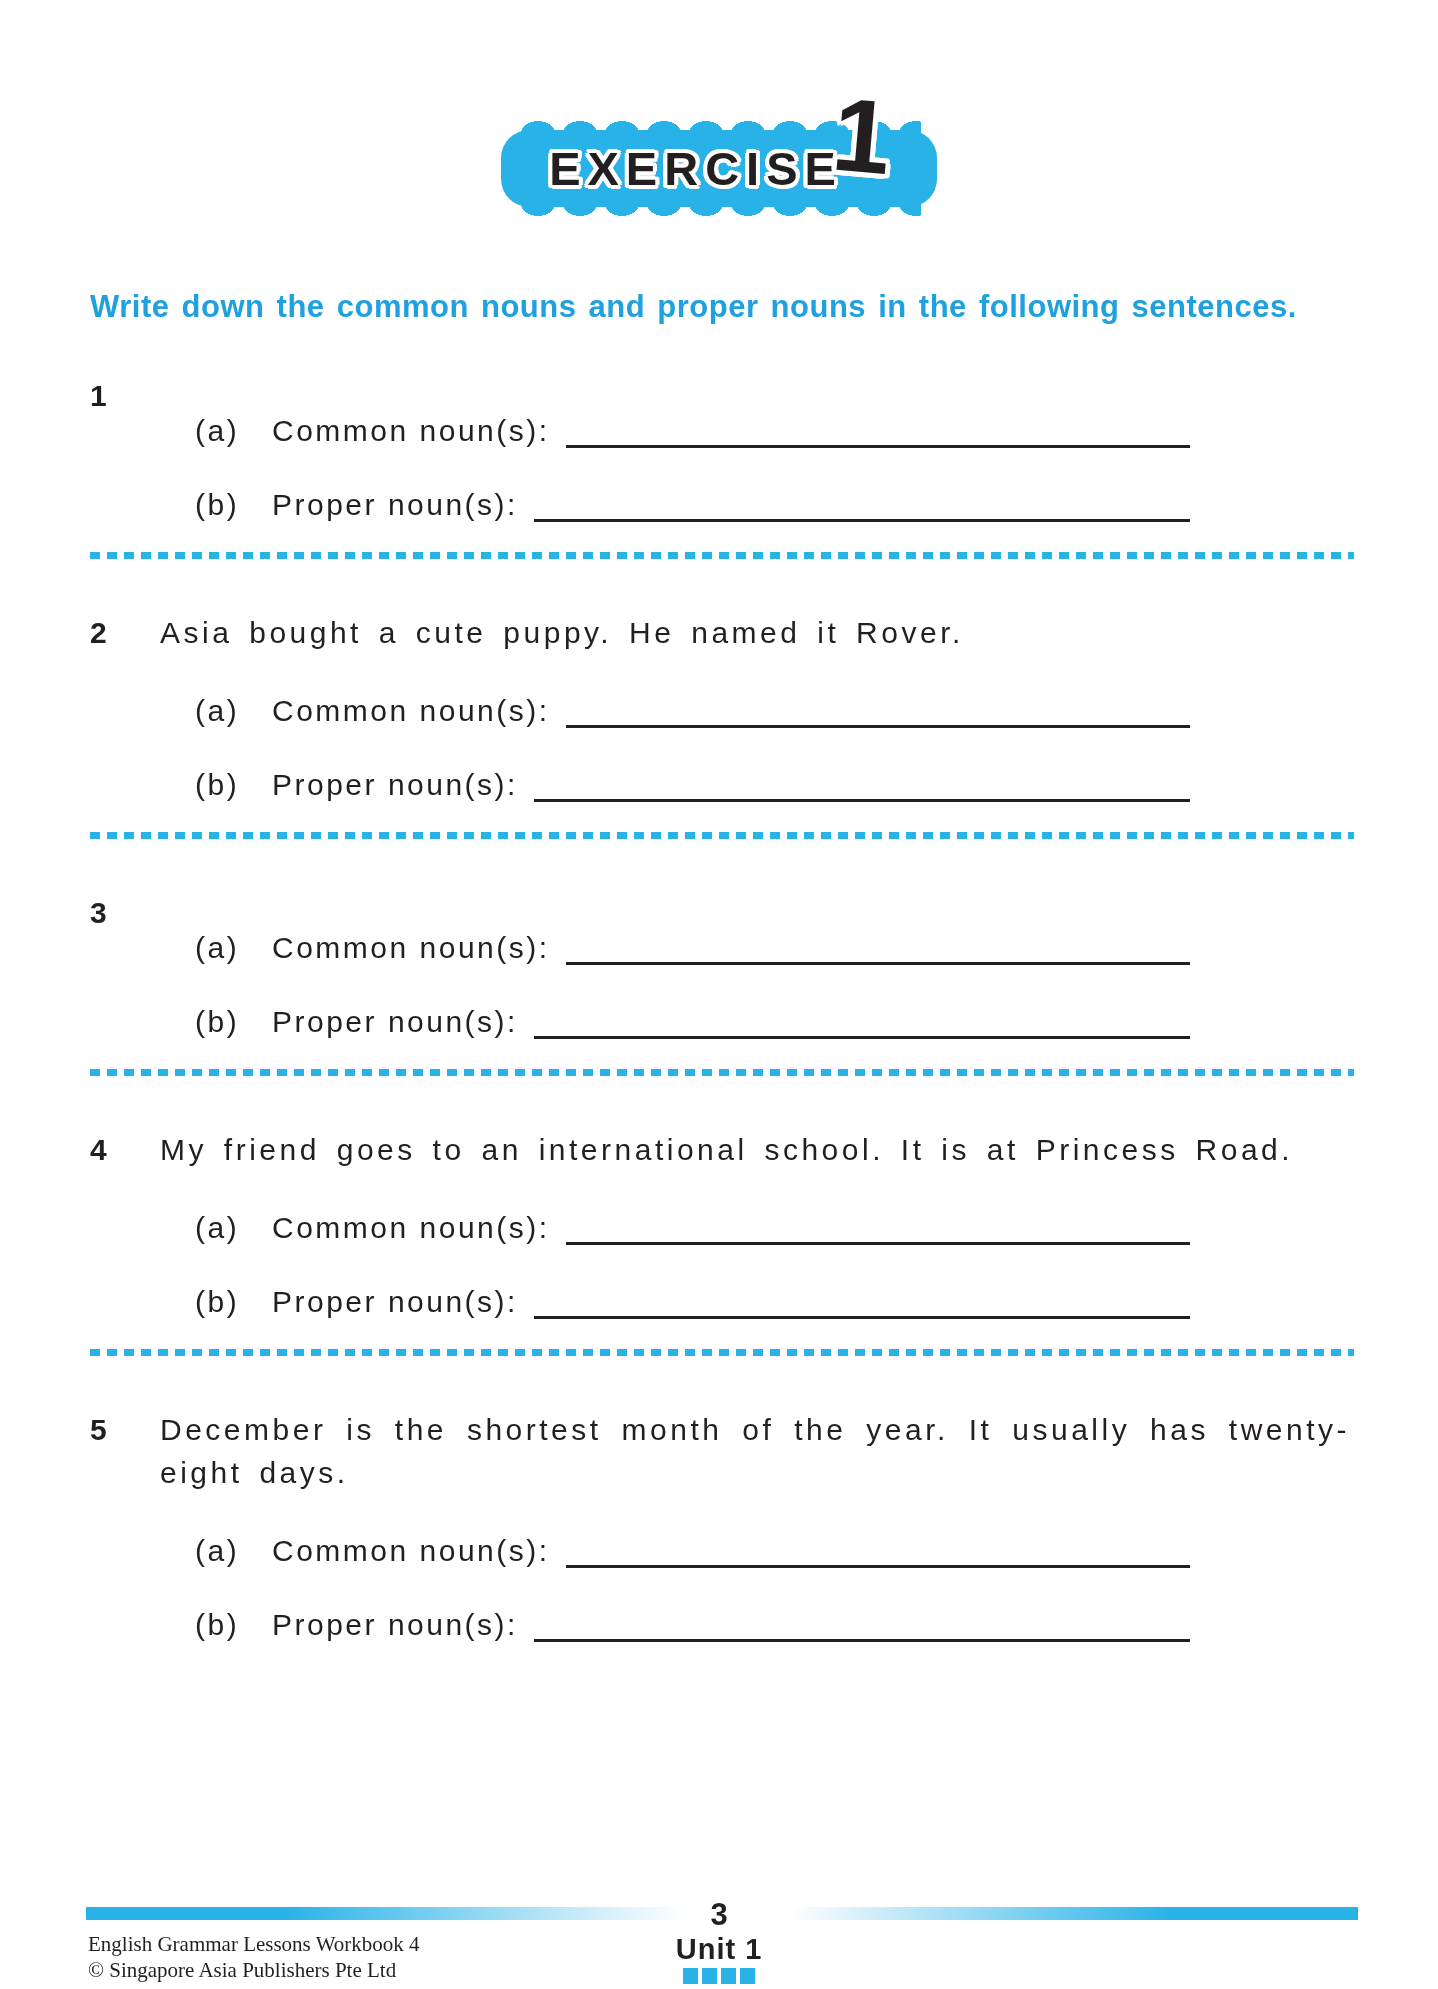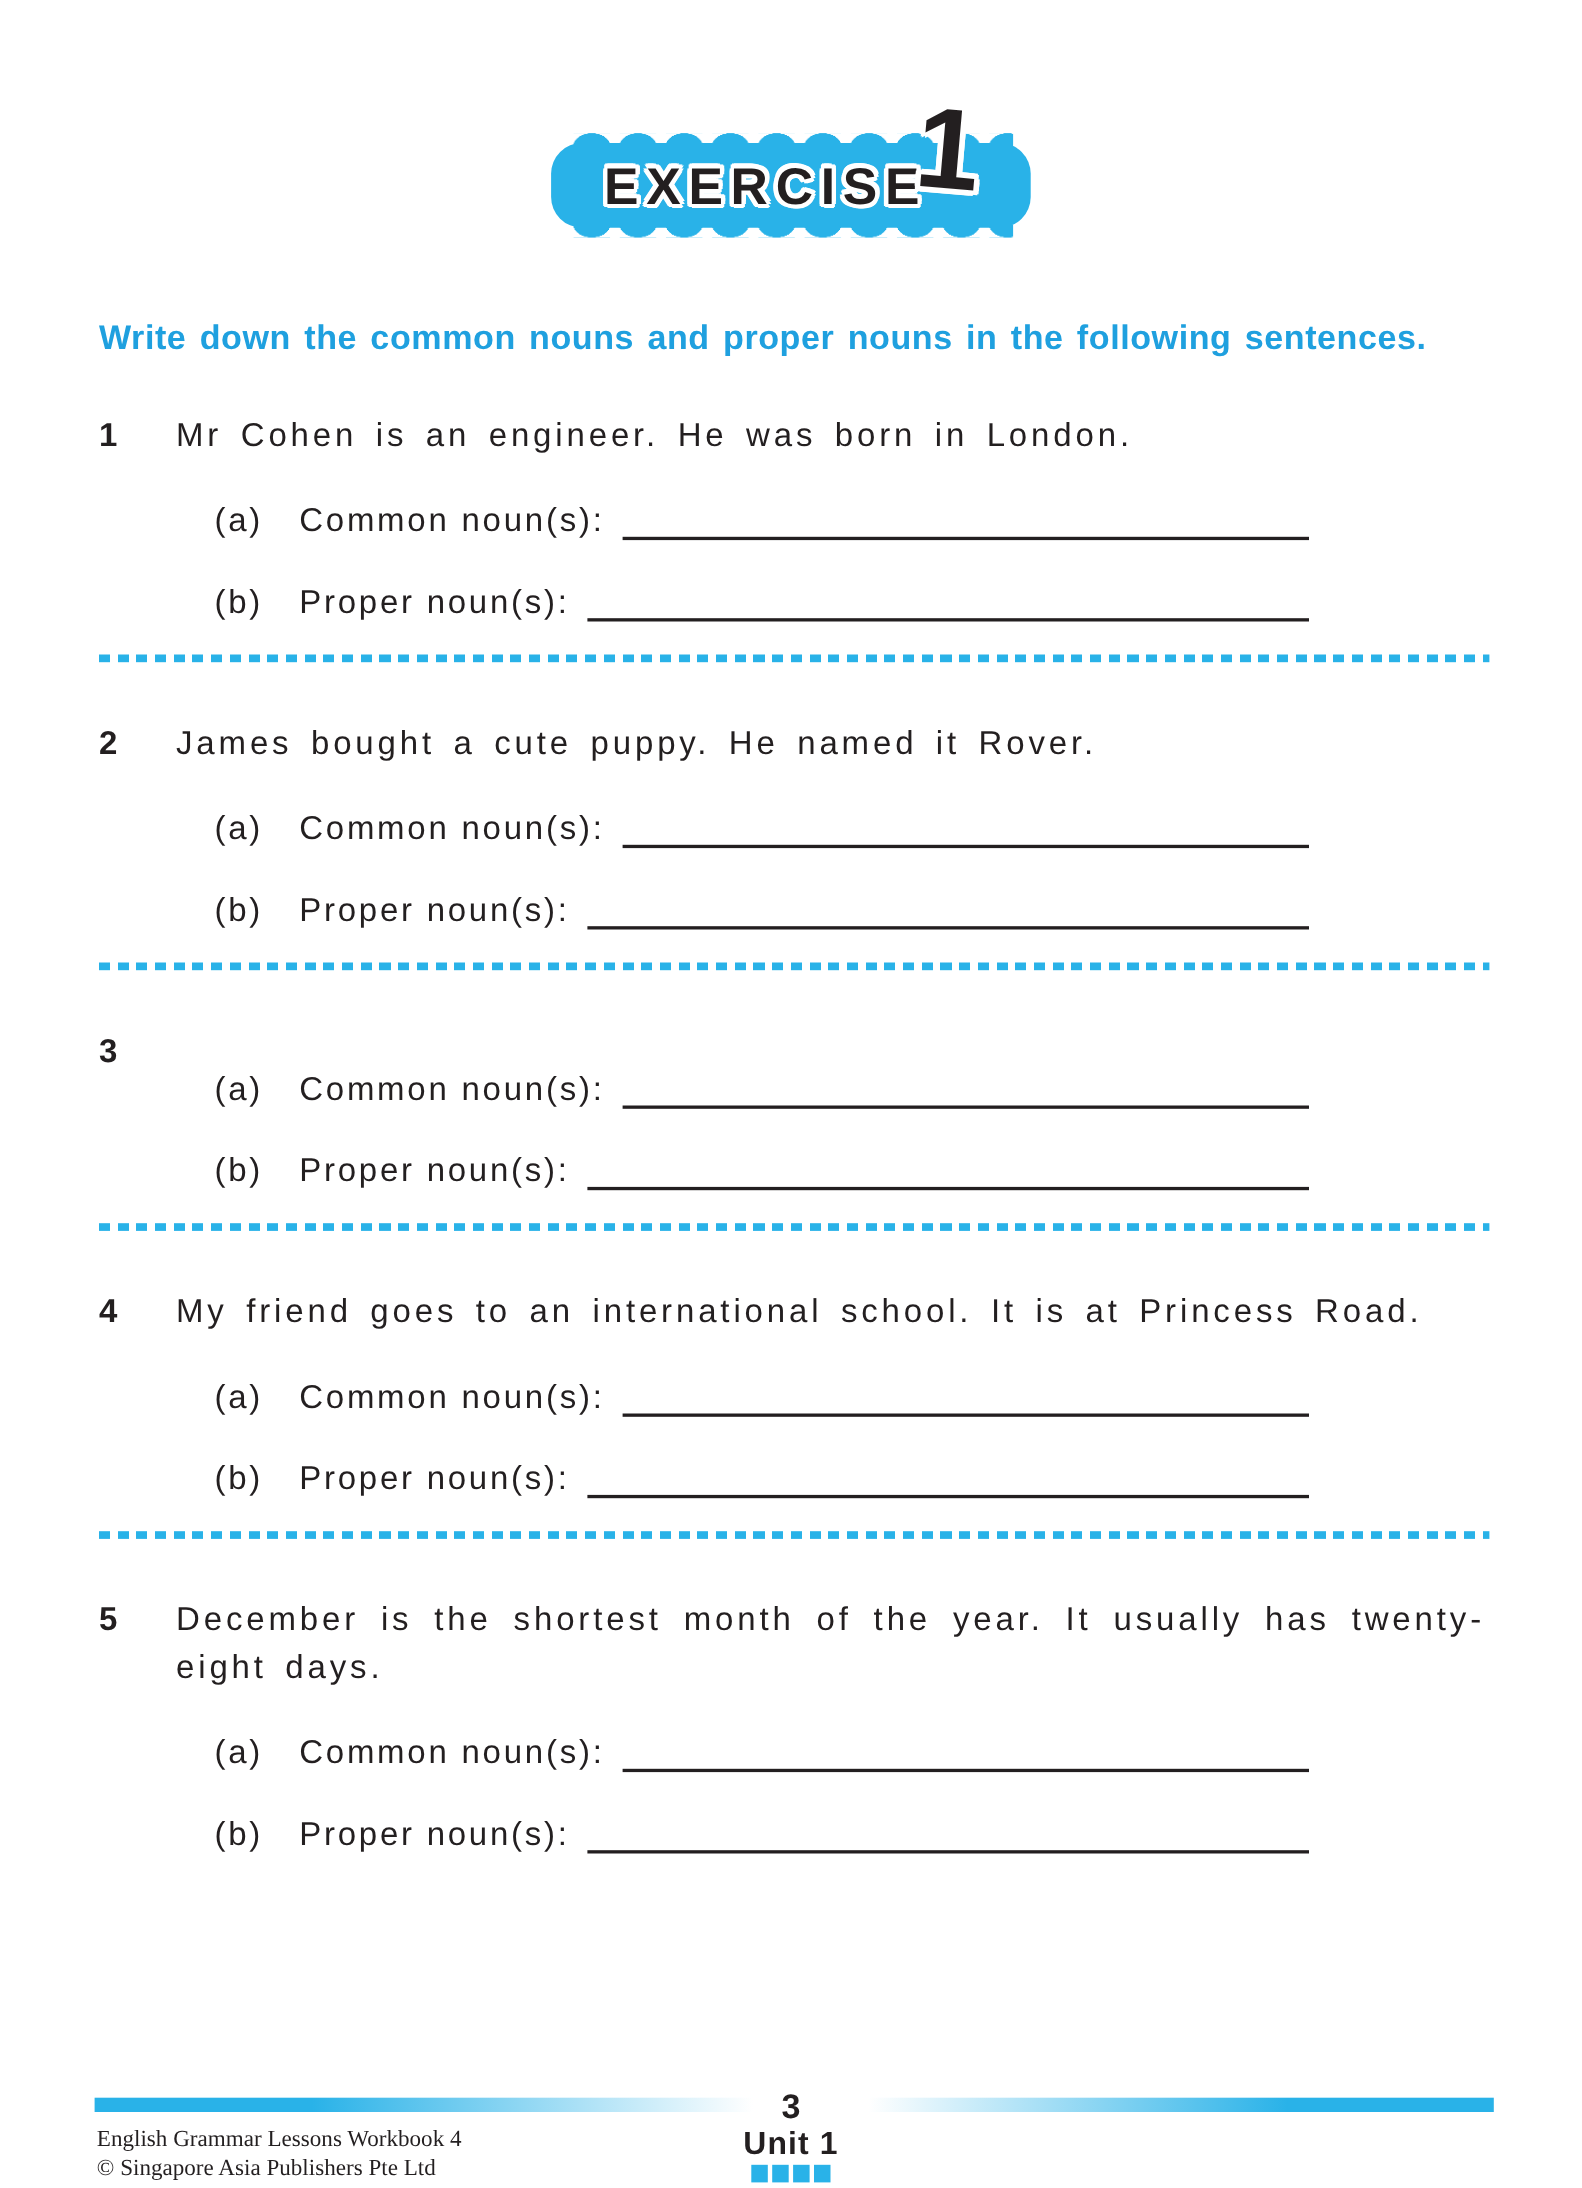--- a/index.html
+++ b/index.html
@@ -135,40 +135,39 @@
       </div>
       <span class="badge-number">1</span>
     </div>
   </div>
 
   <div class="instruction">Write down the common nouns and proper nouns in the following sentences.</div>
 
   <div class="question first">
     <div class="q-num">1</div>
     <div class="q-body">
-      <div class="q-sentence">Mr Cohen is an engineer. He was born in London.</div>
       <div class="answer-row">
         <span class="part-label">(a)</span>
         <span class="part-prompt">Common noun(s):</span>
         <span class="answer-line"></span>
       </div>
       <div class="answer-row">
         <span class="part-label">(b)</span>
         <span class="part-prompt">Proper noun(s):</span>
         <span class="answer-line"></span>
       </div>
     </div>
   </div>
 
   <div class="separator"></div>
 
   <div class="question">
     <div class="q-num">2</div>
     <div class="q-body">
-      <div class="q-sentence">James bought a cute puppy. He named it Rover.</div>
+      <div class="q-sentence">Asia bought a cute puppy. He named it Rover.</div>
       <div class="answer-row">
         <span class="part-label">(a)</span>
         <span class="part-prompt">Common noun(s):</span>
         <span class="answer-line"></span>
       </div>
       <div class="answer-row">
         <span class="part-label">(b)</span>
         <span class="part-prompt">Proper noun(s):</span>
         <span class="answer-line"></span>
       </div>

